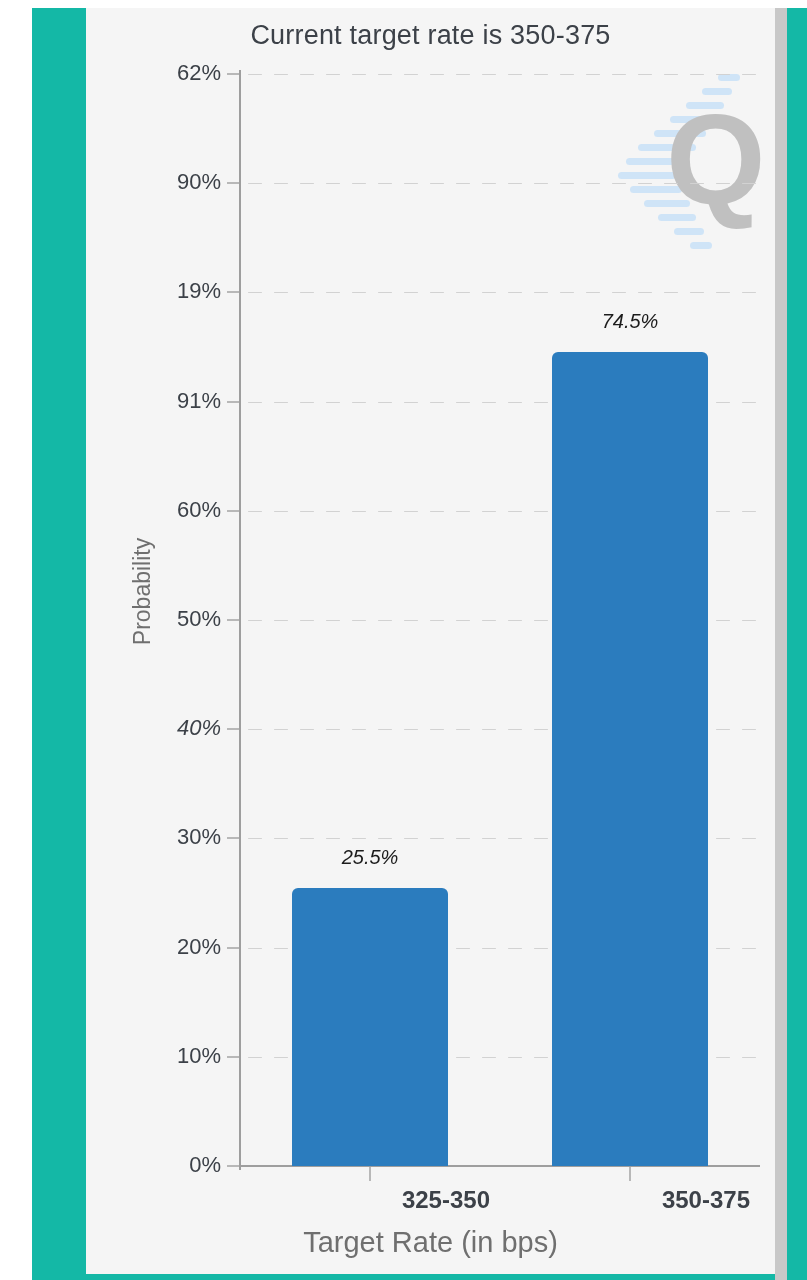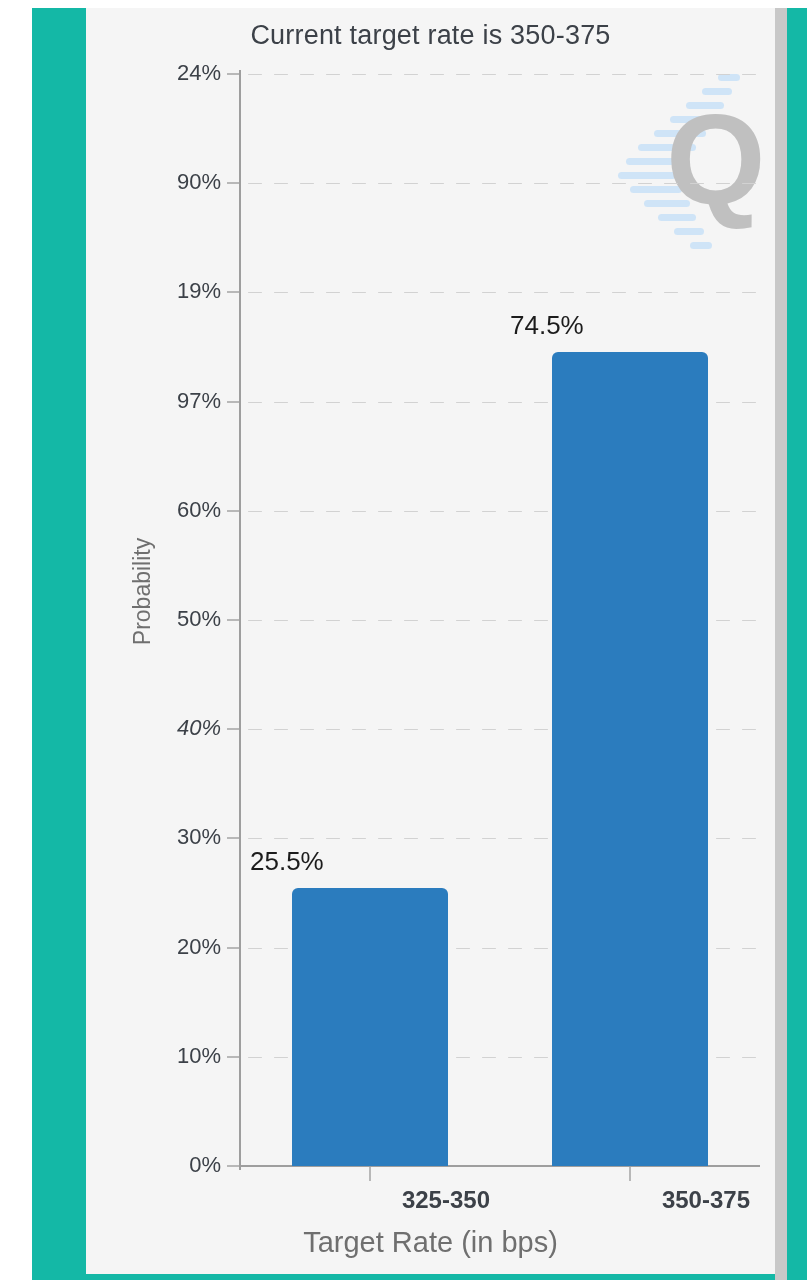--- a/index.html
+++ b/index.html
@@ -136,23 +136,25 @@
   }
 
   
   .bar {
     position: absolute;
     background: #2b7cbe;
     border-radius: 6px 6px 0 0;
   }
   .bar-value {
     position: absolute;
-    font-size: 26px;
+    text-align: center;
+    font-size: 20px;
     color: #1c1c1c;
     white-space: nowrap;
+    font-style: italic;
   }
 
   
   .xtick {
     position: absolute;
     top: 1159px;
     width: 2px;
     height: 14px;
     background: #b8b8b8;
   }
@@ -259,24 +261,24 @@
         <div class="ytick" style="top: 65px;"></div>
       </div>
     <div id="y-labels-col">
         <div class="ylabel" style="top: 1144px;">0%</div>
         <div class="ylabel" style="top: 1034.8px;">10%</div>
         <div class="ylabel" style="top: 925.6px;">20%</div>
         <div class="ylabel" style="top: 816.4px;">30%</div>
         <div class="ylabel" style="top: 707.2px; font-style: italic;">40%</div>
         <div class="ylabel" style="top: 598px;">50%</div>
         <div class="ylabel" style="top: 488.8px; text-align: right;">60%</div>
-        <div class="ylabel" style="top: 379.6px;">97%</div>
+        <div class="ylabel" style="top: 379.6px;">91%</div>
         <div class="ylabel" style="top: 270.4px;">19%</div>
         <div class="ylabel" style="top: 161.2px;">90%</div>
-        <div class="ylabel" style="top: 52px;">24%</div>
+        <div class="ylabel" style="top: 52px;">62%</div>
       </div>
 
     <div id="y-axis-title">Probability</div>
 
     <div id="bars-layer">
         <div class="bar" style="left: 206px; top: 879.54px; width: 156px; height: 278.46px; background: rgb(43, 124, 190);"></div>
         <div class="bar-value" style="left: 164px; width: 240px; top: 837.54px;">25.5%</div>
         <div class="bar" style="left: 466px; top: 344.46px; width: 156px; height: 813.54px; background: rgb(43, 124, 190);"></div>
         <div class="bar-value" style="left: 424px; width: 240px; top: 302.46px;">74.5%</div>
       </div>

